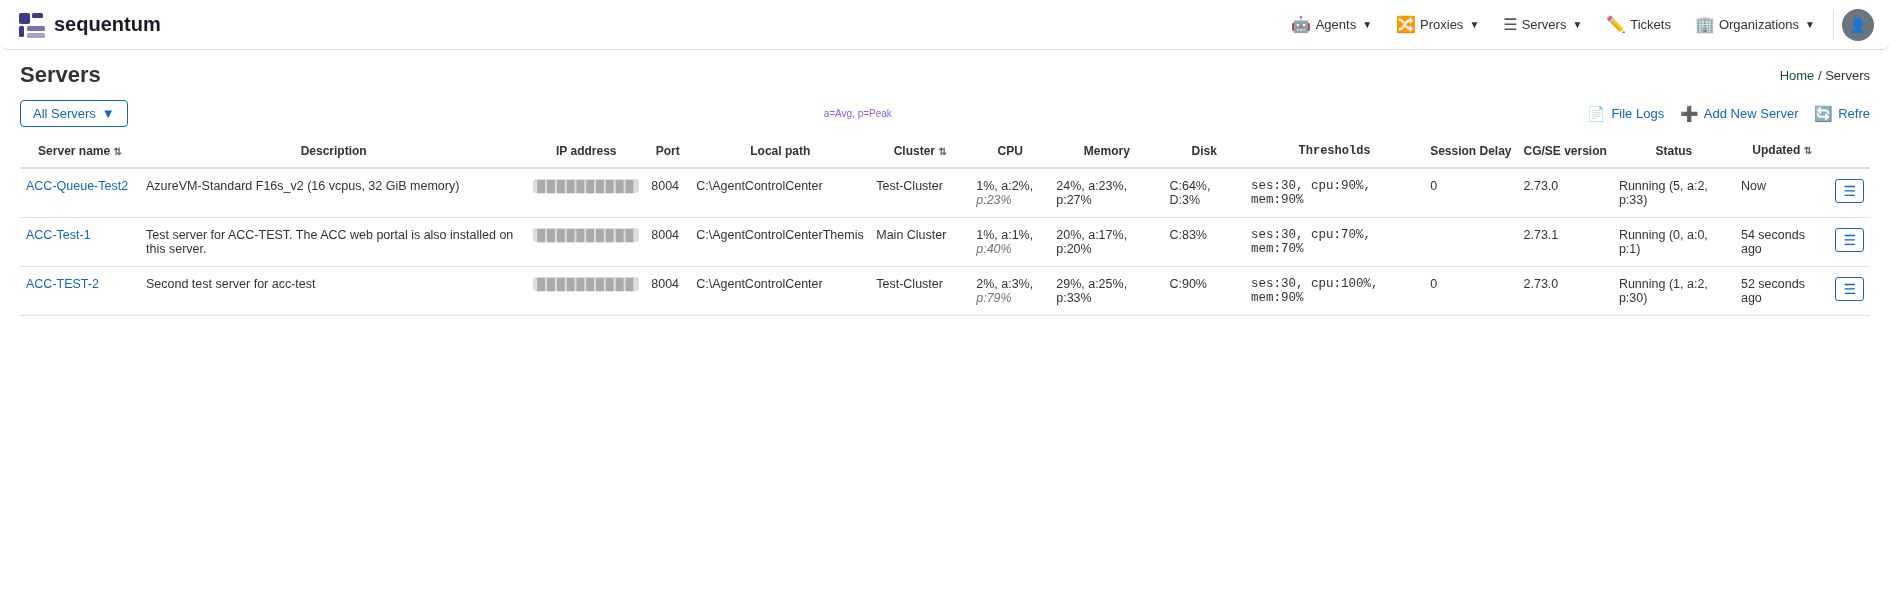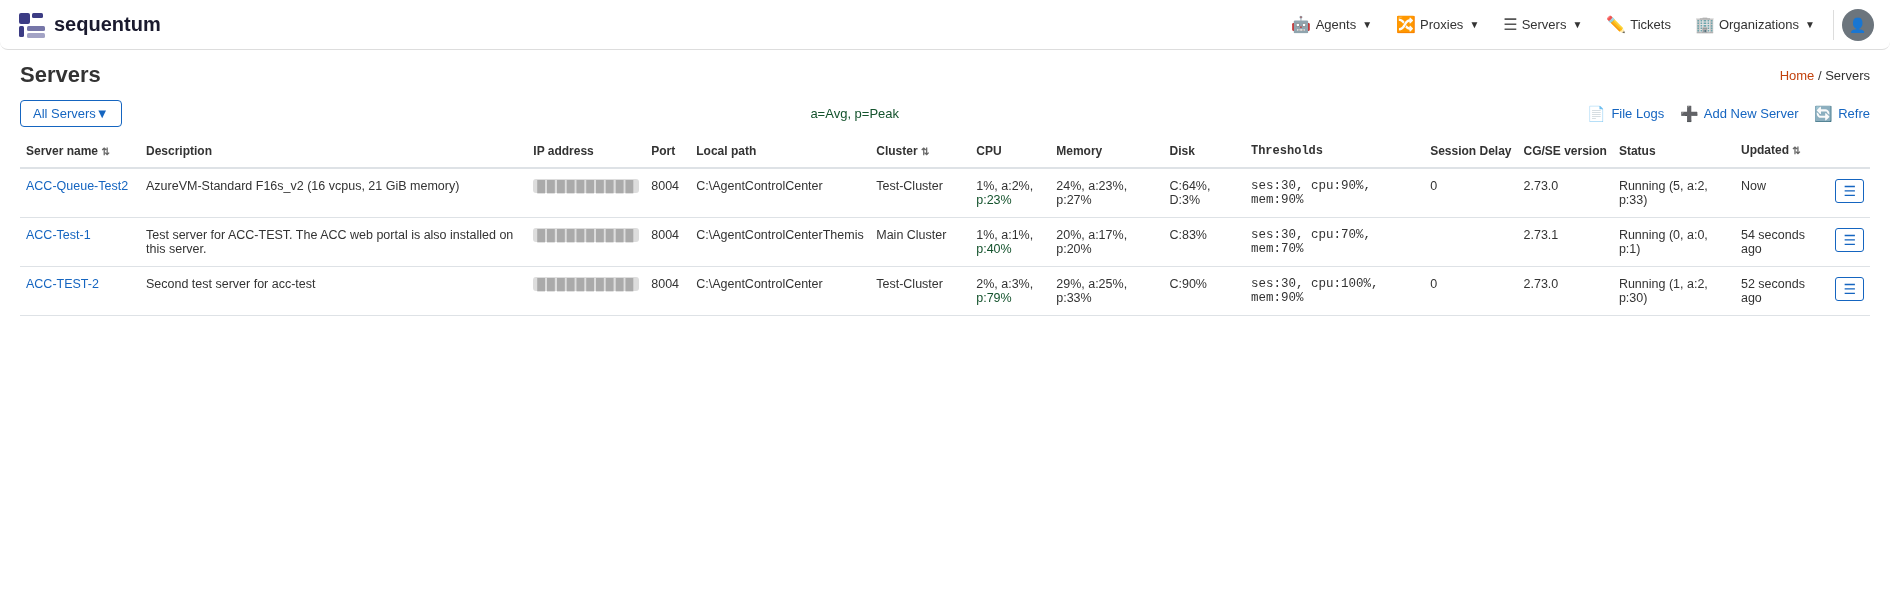--- a/index.html
+++ b/index.html
@@ -27,46 +27,46 @@
       cursor: pointer;
     }
 
     
     .page-header {
       display: flex; align-items: center; justify-content: space-between;
       padding: 12px 20px 4px;
     }
     .page-title { font-size: 22px; font-weight: 600; color: #333; }
     .breadcrumb { font-size: 13px; color: #555; }
-    .breadcrumb a { color: #c2410c; text-decoration: none; }
+    .breadcrumb a { color: #14532d; text-decoration: none; }
     .breadcrumb span { color: #333; }
 
     
     .toolbar {
       display: flex; align-items: center; justify-content: space-between;
       padding: 8px 20px;
     }
     .toolbar-left { display: flex; align-items: center; gap: 12px; }
-    .toolbar-center { font-size: 13px; color: #14532d; }
+    .toolbar-center { font-size: 10px; color: #8b5cf6; }
     .toolbar-right { display: flex; align-items: center; gap: 16px; }
     .btn-dropdown {
-      display: flex; align-items: center; 
+      display: flex; align-items: center; gap: 6px;
       border: 1px solid #1565c0; color: #1565c0; background: #fff;
       padding: 5px 12px; border-radius: 4px; cursor: pointer; font-size: 13px;
     }
     .toolbar-action { display: flex; align-items: center; gap: 5px; color: #1565c0; cursor: pointer; font-size: 13px; text-decoration: none; }
     .toolbar-action .icon { font-size: 15px; }
 
     
     .table-container { padding: 0 20px; overflow-x: auto; }
     table { width: 100%; border-collapse: collapse; }
     thead tr { border-bottom: 2px solid #dee2e6; }
     tbody tr { border-bottom: 1px solid #dee2e6; margin-top: 12px; }
     th {
-      padding: 8px 6px; text-align: left; font-size: 12px; font-weight: 600;
+      padding: 8px 6px; text-align: center; font-size: 12px; font-weight: 600;
       color: #333; white-space: nowrap;
     }
     td { padding: 10px 6px; vertical-align: top; font-size: 12.5px; color: #333; }
     .sort-icon { font-size: 10px; color: #666; cursor: pointer; }
     .col-server { min-width: 120px; }
     .col-desc { min-width: 170px; }
     .col-ip { min-width: 100px; }
     .col-port { min-width: 45px; }
     .col-path { min-width: 180px; }
     .col-cluster { min-width: 100px; }
@@ -74,21 +74,21 @@
     .col-mem { min-width: 80px; }
     .col-disk { min-width: 60px; }
     .col-thresh { min-width: 100px; font-family: Liberation Mono, monospace; }
     .col-session { min-width: 55px; }
     .col-cgse { min-width: 60px; }
     .col-status { min-width: 80px; }
     .col-updated { min-width: 70px; }
     .col-action { min-width: 36px; }
 
     .server-link { color: #1565c0; text-decoration: none; cursor: pointer; }
-    .cpu-peak { color: #14532d; }
+    .cpu-peak { color: #737373; font-style: italic; }
     .ip-blur { color: #aaa; background: #ddd; border-radius: 3px; padding: 1px 4px; font-size: 11px; letter-spacing: 2px; }
     .action-btn {
       border: 1px solid #1565c0; background: #fff; color: #1565c0;
       padding: 3px 7px; border-radius: 3px; cursor: pointer; font-size: 14px;
     }
     .th-updated { line-height: 1.3; margin-top: 24px; }
   </style>
 </head>
 <body>
 
@@ -193,21 +193,21 @@
           Updated <span class="sort-icon">⇅</span>
         </th>
         <th class="col-action"></th>
       </tr>
     </thead>
     <tbody id="servers-tbody">
     <tr>
     <td class="col-server">
       <a class="server-link">ACC-Queue-Test2</a>
     </td>
-    <td class="col-desc">AzureVM-Standard F16s_v2 (16 vcpus, 21 GiB memory)</td>
+    <td class="col-desc">AzureVM-Standard F16s_v2 (16 vcpus, 32 GiB memory)</td>
     <td class="col-ip">
       <span class="ip-blur">██████████</span>
     </td>
     <td class="col-port">8004</td>
     <td class="col-path">C:\AgentControlCenter</td>
     <td class="col-cluster">Test-Cluster</td>
     <td class="col-cpu">
       1%, a:2%,<br><span class="cpu-peak">p:23%</span>
     </td>
     <td class="col-mem">24%, a:23%, p:27%</td>

